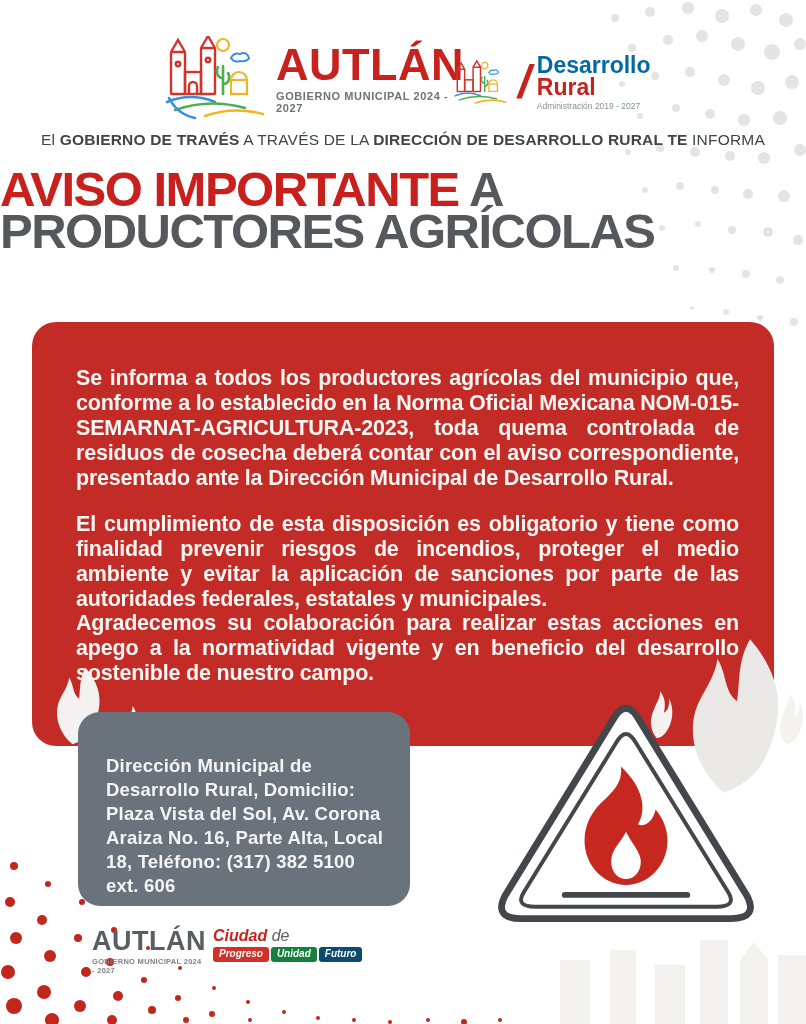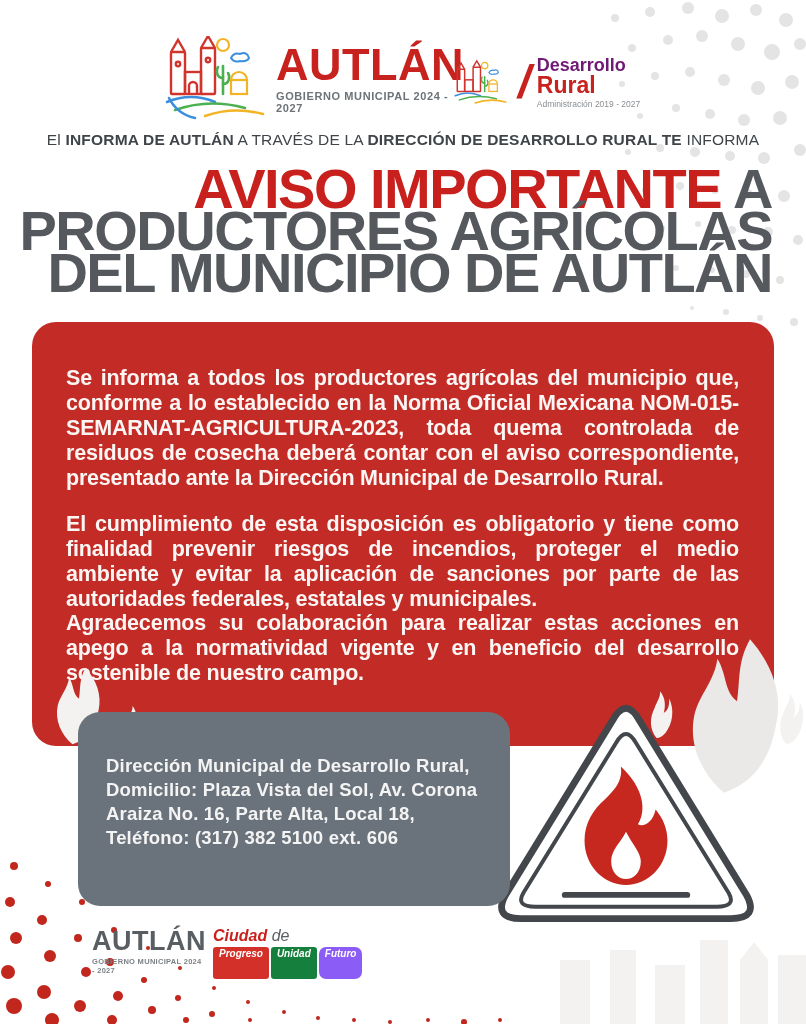--- a/index.html
+++ b/index.html
@@ -14,56 +14,56 @@
   
   .header-main-logo { left:160px; top:34px; width:300px; height:88px; display:flex; align-items:center; }
   .emblem-main { width:112px; height:84px; flex:0 0 auto; }
   .main-logo-text { margin-left:4px; }
   .main-logo-name { font-size:45px; font-weight:700; color:#c8221f; letter-spacing:0.5px; line-height:1; }
   .main-logo-sub { font-size:11px; font-weight:700; color:#6d7276; letter-spacing:0.6px; margin-top:3px; }
 
   .header-secondary-logo { left:452px; top:48px; width:240px; height:70px; display:flex; align-items:center; }
   .emblem-secondary { width:58px; height:54px; flex:0 0 auto; }
   .slash { font-size:46px; font-weight:700; font-style:italic; color:#c8221f; margin:0 6px 0 8px; line-height:0.9; }
-  .sec-title { font-size:18px; font-weight:700; color:#701a75; line-height:0.95; }
+  .sec-title { font-size:23px; font-weight:700; color:#0369a1; line-height:0.95; }
   .sec-title2 { font-size:23px; font-weight:700; color:#c8221f; line-height:1.0; }
   .sec-sub { font-size:8.5px; font-weight:400; color:#8a8f93; margin-top:2px; }
 
   .info-line { left:0; top:131px; width:806px; text-align:center; font-size:15.5px; color:#3f4449; letter-spacing:0.2px; }
   .info-line b { font-weight:700; }
 
   
-  .poster-title { left:0; top:168px; width:772px; text-align:right; font-weight:700; font-size:56px; line-height:42px; letter-spacing:-1.5px; color:#55595e; }
+  .poster-title { left:0; top:168px; width:772px; text-align:left; font-weight:700; font-size:49px; line-height:42px; letter-spacing:-1.5px; color:#55595e; }
   .title-red { color:#c8201d; }
 
   
-  .notice-box { left:32px; top:322px; width:742px; height:424px; border-radius:24px; background:#c32b26; z-index:1; padding:44px 35px 0 34px; }
+  .notice-box { left:32px; top:322px; width:742px; height:424px; border-radius:24px; background:#c32b26; z-index:1; padding:44px 35px 0 44px; }
   .notice-box p { color:#fbf6f4; font-size:21.5px; font-weight:700; line-height:1.16; text-align:justify; letter-spacing:-0.2px; }
   .notice-box p.gap { margin-top:21px; }
 
   
   .flame { z-index:2; pointer-events:none; }
 
   
-  .contact-box { left:78px; top:712px; width:432px; height:194px; border-radius:22px; background:#6a727b; z-index:5; padding:42px 26px 0 28px; }
+  .contact-box { left:78px; top:712px; width:332px; height:194px; border-radius:22px; background:#6a727b; z-index:5; padding:42px 26px 0 28px; }
   .contact-box p { color:#f4f4f4; font-size:18.5px; font-weight:700; line-height:1.3; letter-spacing:0.2px; }
 
   
   .warning-triangle { left:468px; top:666px; width:316px; height:284px; z-index:4; }
 
   
   .footer-logo { left:92px; top:928px; width:260px; height:46px; display:flex; z-index:6; }
   .footer-name { font-size:27px; font-weight:700; color:#595e62; line-height:1; letter-spacing:0.5px; }
   .footer-sub { font-size:7.5px; font-weight:700; color:#7c8185; letter-spacing:0.3px; margin-top:2px; }
   .footer-right { margin-left:7px; }
   .footer-tagline { font-size:16px; font-weight:700; font-style:italic; line-height:1; }
   .tag-ciudad { color:#c8221f; }
   .tag-de { color:#595e62; font-weight:400; }
   .badges { display:flex; gap:2px; margin-top:3px; }
-  .badge { color:#ffffff; font-size:10px; font-weight:700; font-style:italic; padding:2px 6px 20px 6px; border-radius:3px; line-height:1; }
+  .badge { color:#ffffff; font-size:10px; font-weight:700; font-style:italic; padding:2px 6px 3px 6px; border-radius:3px; line-height:1; }
   .footer-church { width:26px; height:26px; margin-left:4px; margin-top:-2px; }
 
   
   .dots-top-right, .dots-bottom-left, .watermark-skyline { pointer-events:none; z-index:0; }
   .dots-bottom-left { z-index:3; }
 </style>
 </head>
 <body>
 
 <svg class="abs dots-top-right" style="left:600px; top:0;" width="206" height="340" viewBox="0 0 206 340">
@@ -233,27 +233,26 @@
   </svg>
   <div class="slash">/</div>
   <div>
     <div class="sec-title">Desarrollo</div>
     <div class="sec-title2">Rural</div>
     <div class="sec-sub">Administración 2019 - 2027</div>
   </div>
 </div>
 
 <div class="abs info-line">
-  <span>El </span><b>INFORMA DE AUTLÁN</b><span> A TRAVÉS DE LA </span><b>DIRECCIÓN DE DESARROLLO RURAL TE</b><span> INFORMA</span>
+  <span>El </span><b>GOBIERNO DE TRAVÉS</b><span> A TRAVÉS DE LA </span><b>DIRECCIÓN DE DESARROLLO RURAL TE</b><span> INFORMA</span>
 </div>
 
 <div class="abs poster-title">
   <div><span class="title-red">AVISO IMPORTANTE</span><span> A</span></div>
   <div>PRODUCTORES AGRÍCOLAS</div>
-  <div>DEL MUNICIPIO DE AUTLÁN</div>
 </div>
 
 <div class="abs notice-box" style="background: rgb(195, 43, 38);">
   <p>Se informa a todos los productores agrícolas del municipio que, conforme a lo establecido en la Norma Oficial Mexicana NOM-015-SEMARNAT-AGRICULTURA-2023, toda quema controlada de residuos de cosecha deberá contar con el aviso correspondiente, presentado ante la Dirección Municipal de Desarrollo Rural.</p>
   <p class="gap">El cumplimiento de esta disposición es obligatorio y tiene como finalidad prevenir riesgos de incendios, proteger el medio ambiente y evitar la aplicación de sanciones por parte de las autoridades federales, estatales y municipales.</p>
   <p>Agradecemos su colaboración para realizar estas acciones en apego a la normatividad vigente y en beneficio del desarrollo sostenible de nuestro campo.</p>
 </div>
 
 <svg class="abs flame" style="left:42px; top:666px;" width="74" height="80" viewBox="0 0 60 98">
   <path fill="#f3f2f0" d="M22 96 C8 84 0 66 4 48 C7 36 16 28 18 14 C24 24 22 34 30 40 C32 28 30 16 38 2 C52 18 58 36 54 54 C50 76 40 90 22 96 Z"></path>
@@ -288,21 +287,21 @@
 <div class="abs footer-logo">
   <div>
     <div class="footer-name">AUTLÁN</div>
     <div class="footer-sub">GOBIERNO MUNICIPAL 2024 - 2027</div>
   </div>
   <div class="footer-right">
     <div class="footer-tagline"><span class="tag-ciudad">Ciudad </span><span class="tag-de">de</span></div>
     <div class="badges">
       <span class="badge" style="background: rgb(211, 48, 42);">Progreso</span>
       <span class="badge" style="background: #15803d;">Unidad</span>
-      <span class="badge" style="background: #8b5cf6; border-radius: 7px;">Futuro</span>
+      <span class="badge" style="background: #0c4a6e;">Futuro</span>
     </div>
   </div>
   <svg class="footer-church" viewBox="0 0 30 28" fill="none">
     <g stroke="#d0342c" stroke-width="1.6">
       <rect x="4" y="8" width="6" height="14"></rect>
         <path d="M4 8 L7 3 L10 8"></path>
       <rect x="17" y="6" width="6" height="16"></rect>
         <path d="M17 6 L20 1 L23 6"></path>
       <rect x="10" y="14" width="7" height="8"></rect>
     </g>

